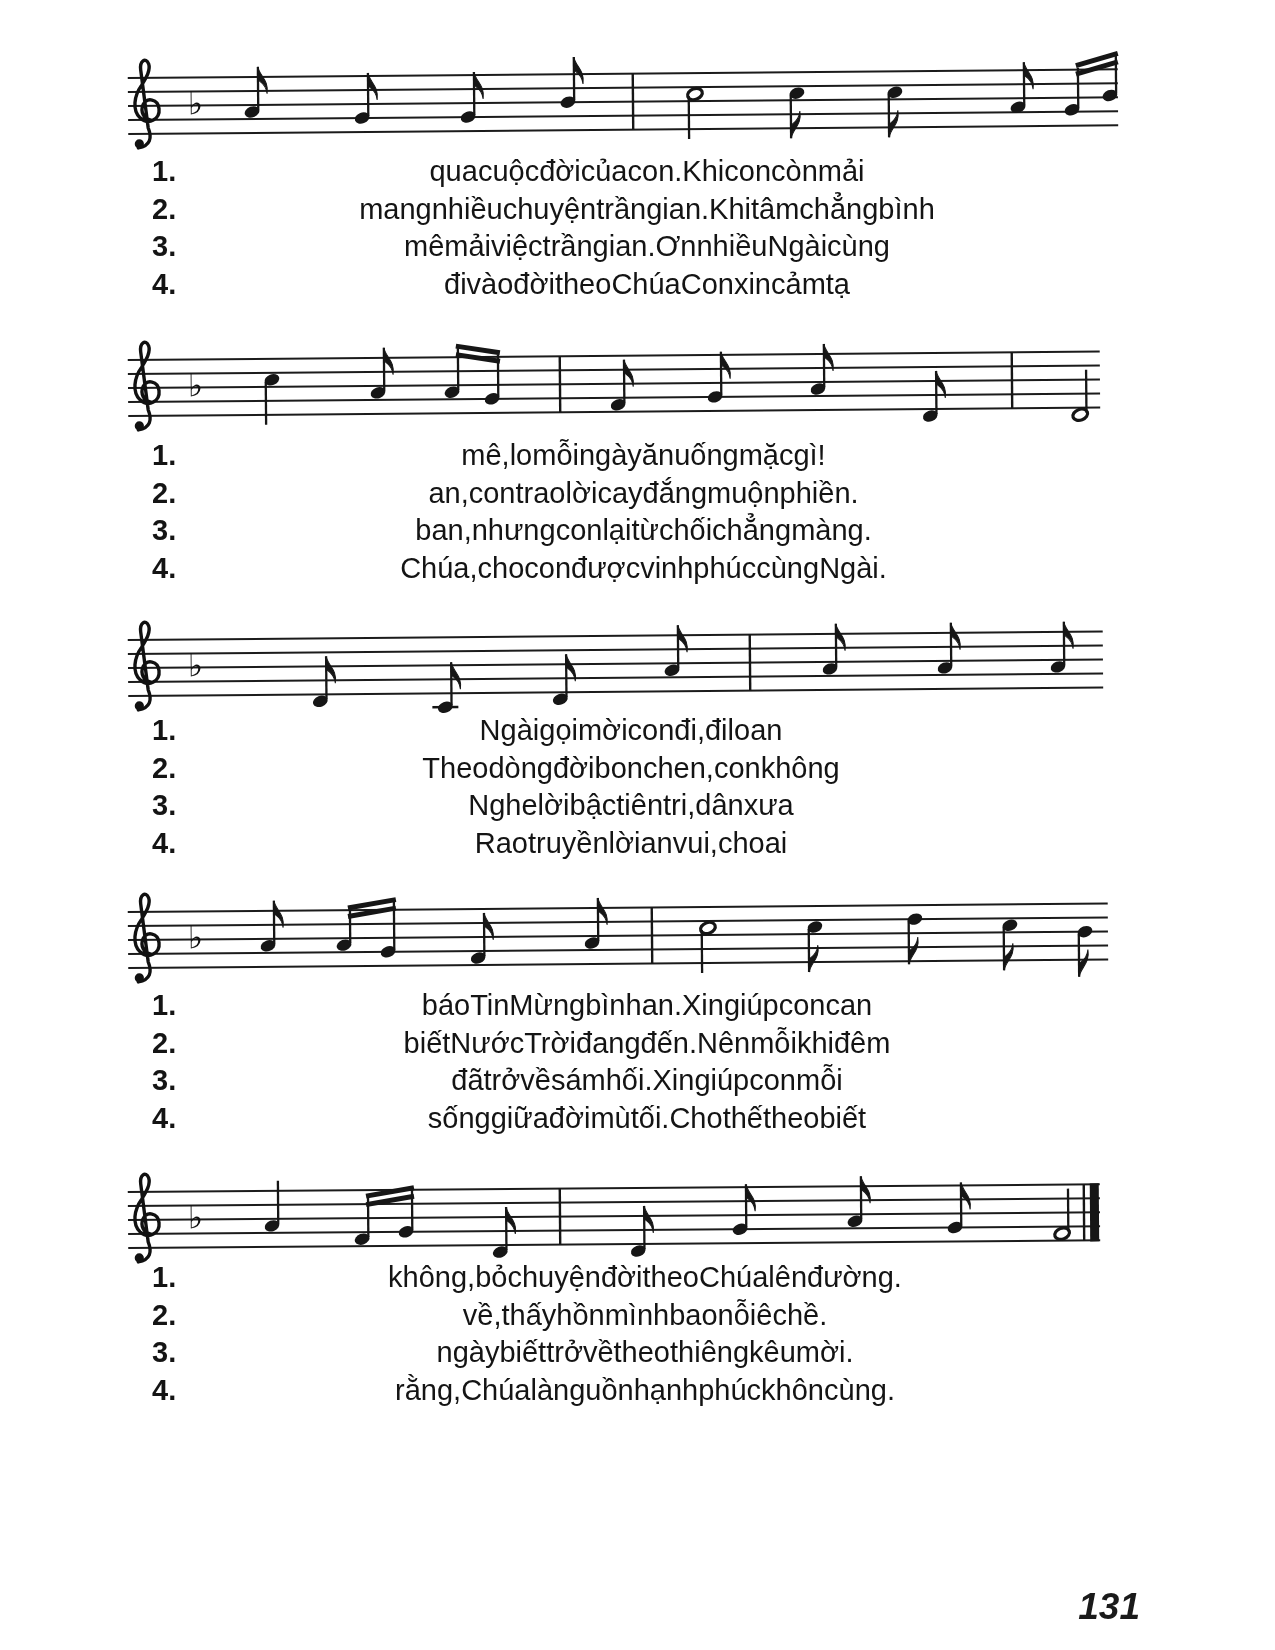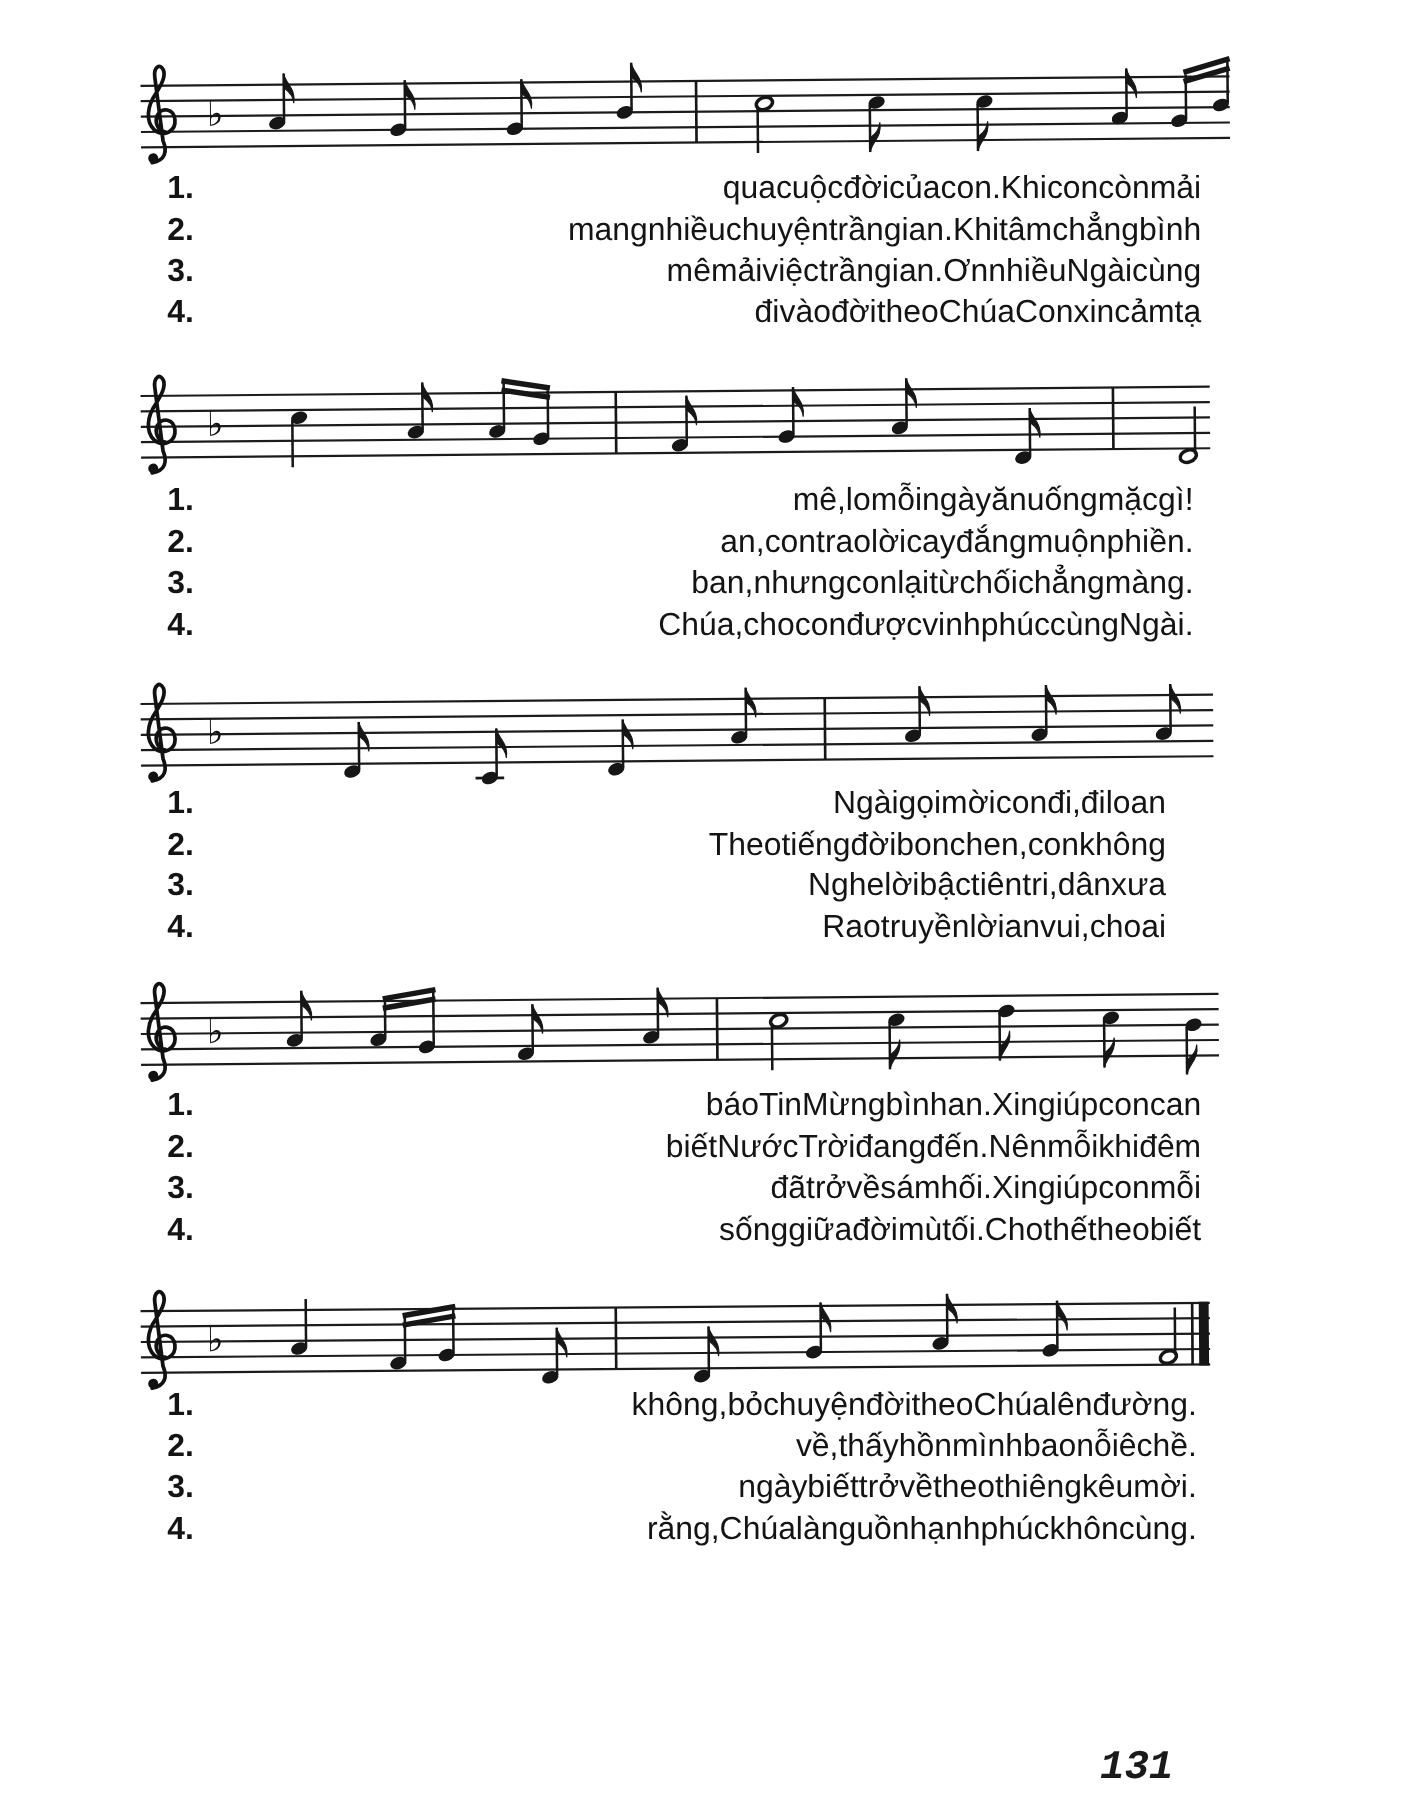--- a/index.html
+++ b/index.html
@@ -8,25 +8,25 @@
     overflow:hidden;font-family:"Liberation Sans",sans-serif;
   }
   .music-svg{position:absolute;left:0;top:0;}
   .lyrics-layer{position:absolute;left:0;top:0;width:100%;height:100%;}
   .lyric-row{
     display:flex;align-items:baseline;
     font-size:29px;line-height:36px;color:#141414;
     letter-spacing:0px;white-space:nowrap;
   }
   .verse-num{flex:none;width:50px;font-weight:700;}
-  .words{flex:1;display:flex;justify-content:flex-end;}
+  .words{flex:1;display:flex;justify-content:center;}
   .w{display:inline-block;}
   .page-number{
-    position:absolute;left:1000px;top:1586px;width:140px;
-    font-family:Liberation Mono, monospace;font-style:italic;font-weight:700;
+    position:absolute;left:1000px;top:1586px;width:140px;text-align:right;
+    font-family:Liberation Sans, sans-serif;font-style:italic;font-weight:700;
     font-size:37px;color:#1a1a1a;
   }
 </style>
 </head>
 <body>
 
 <div class="page">
   <svg class="music-svg" width="1275" height="1650" viewBox="0 0 1275 1650">
       <g transform="rotate(-0.5 128 106)">
         <line x1="128" y1="78" x2="1118" y2="78" stroke="#1b1b1b" stroke-width="2"></line>
@@ -429,21 +429,21 @@
           <span class="w">con</span>
           <span class="w">đi,</span>
           <span class="w">đi</span>
           <span class="w">loan</span>
         </span>
       </div>
       <div class="lyric-row" style="position: absolute; left: 152px; top: 749.5px; width: 908px;">
         <span class="verse-num">2.</span>
         <span class="words">
           <span class="w">Theo</span>
-          <span class="w">tiếng</span>
+          <span class="w">dòng</span>
           <span class="w">đời</span>
           <span class="w">bon</span>
           <span class="w">chen,</span>
           <span class="w">con</span>
           <span class="w">không</span>
         </span>
       </div>
       <div class="lyric-row" style="position: absolute; left: 152px; top: 787px; width: 908px;">
         <span class="verse-num">3.</span>
         <span class="words">

